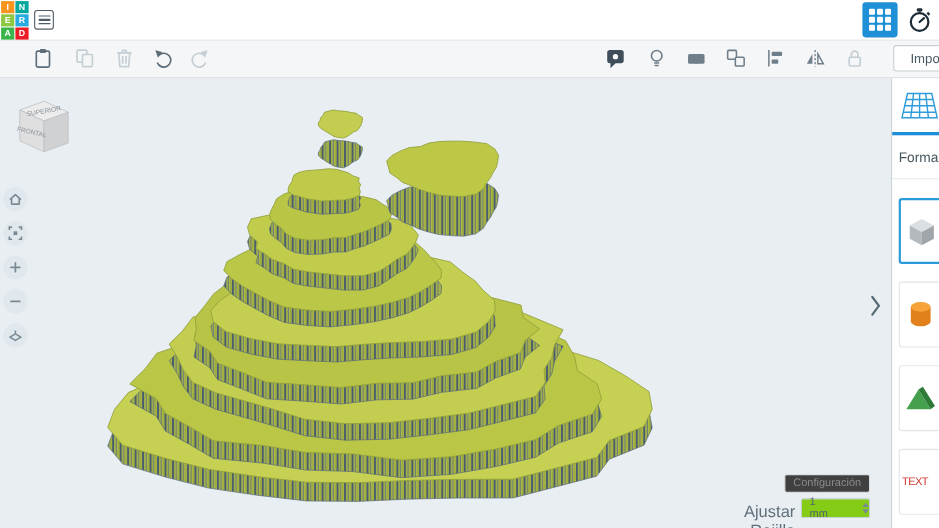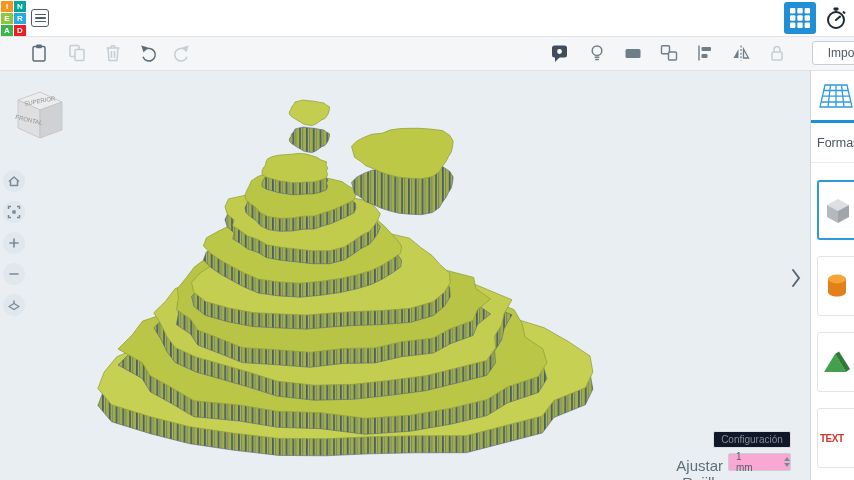--- a/index.html
+++ b/index.html
@@ -22,38 +22,38 @@
   .tb{position:absolute;top:4px;width:26px;height:26px;display:flex;align-items:center;justify-content:center;cursor:pointer;}
   .import-btn{position:absolute;left:812px;top:5px;height:24px;width:76px;background:#fff;border:1px solid #c7d0d6;border-radius:3px;font-size:12px;color:#4a5a64;font-family:"Liberation Sans",sans-serif;cursor:pointer;}
 
   
   .viewport{position:absolute;left:0;top:70px;width:810px;height:410px;background:#e8eef2;overflow:hidden;}
   #terrainSvg{position:absolute;left:0;top:0;}
   .viewcube{position:absolute;left:6px;top:14px;cursor:pointer;}
   .navbtn{position:absolute;left:3px;width:22px;height:22px;border-radius:50%;background:#e0e8ed;display:flex;align-items:center;justify-content:center;cursor:pointer;}
   .nv0{top:100px}.nv1{top:131px}.nv2{top:162px}.nv3{top:193px}.nv4{top:224px}
   .chevron{position:absolute;left:788px;top:192px;width:16px;height:32px;display:flex;align-items:center;justify-content:center;cursor:pointer;}
-  .config-btn{position:absolute;left:713px;top:361px;width:78px;height:17px;background:#0f172a;border:1px solid #dedede;border-radius:2px;font-size:10px;color:#8b8b8b;font-family:"Liberation Sans",sans-serif;cursor:pointer;}
+  .config-btn{position:absolute;left:713px;top:361px;width:78px;height:17px;background:#404040;border:1px solid #dedede;border-radius:2px;font-size:10px;color:#8b8b8b;font-family:"Liberation Sans",sans-serif;cursor:pointer;}
   .snap-label{position:absolute;left:640px;top:387px;width:83px;text-align:right;font-size:15px;color:#5f6f7a;}
-  .snap-dd{position:absolute;left:728px;top:383px;width:63px;height:18px;background:#f9a8d4;border:1px solid #c8d1d7;border-radius:2px;box-sizing:border-box;display:flex;align-items:center;cursor:pointer;gap:31px;}
+  .snap-dd{position:absolute;left:728px;top:383px;width:63px;height:18px;background:#84cc16;border:1px solid #c8d1d7;border-radius:2px;box-sizing:border-box;display:flex;align-items:center;cursor:pointer;gap:31px;}
   .snap-dd .val{flex:1;font-size:10px;color:#53616b;padding-left:7px;}
   .snap-dd .carets{width:12px;display:flex;flex-direction:column;align-items:center;gap:2px;padding-right:2px;}
   .car-up{width:0;height:0;border-left:3.5px solid transparent;border-right:3.5px solid transparent;border-bottom:4px solid #7a8a95;}
   .car-dn{width:0;height:0;border-left:3.5px solid transparent;border-right:3.5px solid transparent;border-top:4px solid #7a8a95;}
 
   
   .panel{position:absolute;left:810px;top:70px;width:44px;height:410px;background:#fff;border-left:1px solid #ccd5da;box-sizing:border-box;overflow:hidden;z-index:20;}
   .panel-top-icon{position:absolute;left:7px;top:8px;width:36px;height:36px;display:flex;align-items:center;justify-content:center;cursor:pointer;}
   .panel-underline{position:absolute;left:0;top:50px;width:44px;height:3px;background:#1d8fd9;}
   .formas{position:absolute;left:6px;top:66px;font-size:12.5px;color:#46565f;}
   .panel-divider{position:absolute;left:0;top:92px;width:44px;height:1px;background:#e4eaee;}
   .card{position:absolute;left:6px;width:54px;height:60px;background:#fff;border:1px solid #dfe5e9;border-radius:3px;display:flex;align-items:center;justify-content:flex-start;padding-left:2px;box-sizing:border-box;cursor:pointer;}
   .card.sel{border:2px solid #2b9ad8;}
   .c0{top:110px}.c1{top:186px}.c2{top:262px}.c3{top:338px}
-  .text-glyph{color:#d2372e;font-weight:700;font-size:10px;letter-spacing:-0.5px;}
+  .text-glyph{color:#d2372e;font-weight:400;font-size:10px;letter-spacing:-0.5px;}
 </style>
 </head>
 <body>
 
 <div id="app">
 
   <div class="header">
     <div class="logo">
       <span class="t0">I</span>
       <span class="t1">N</span>

